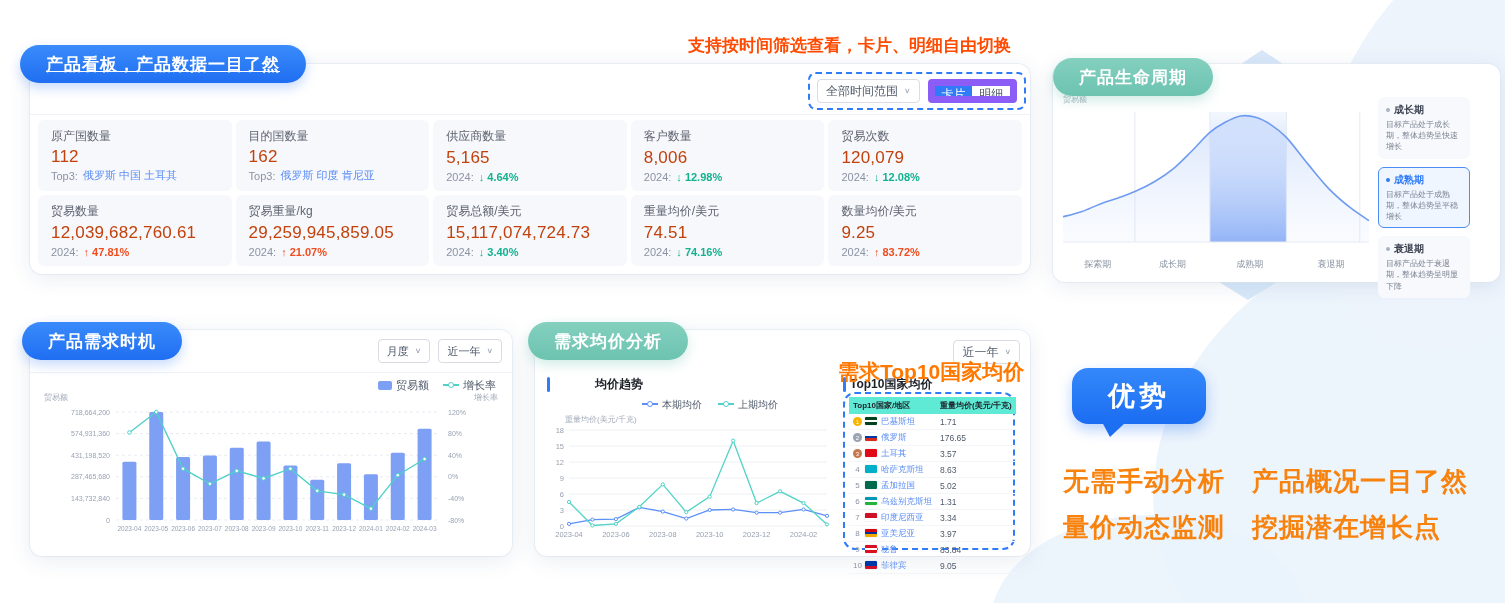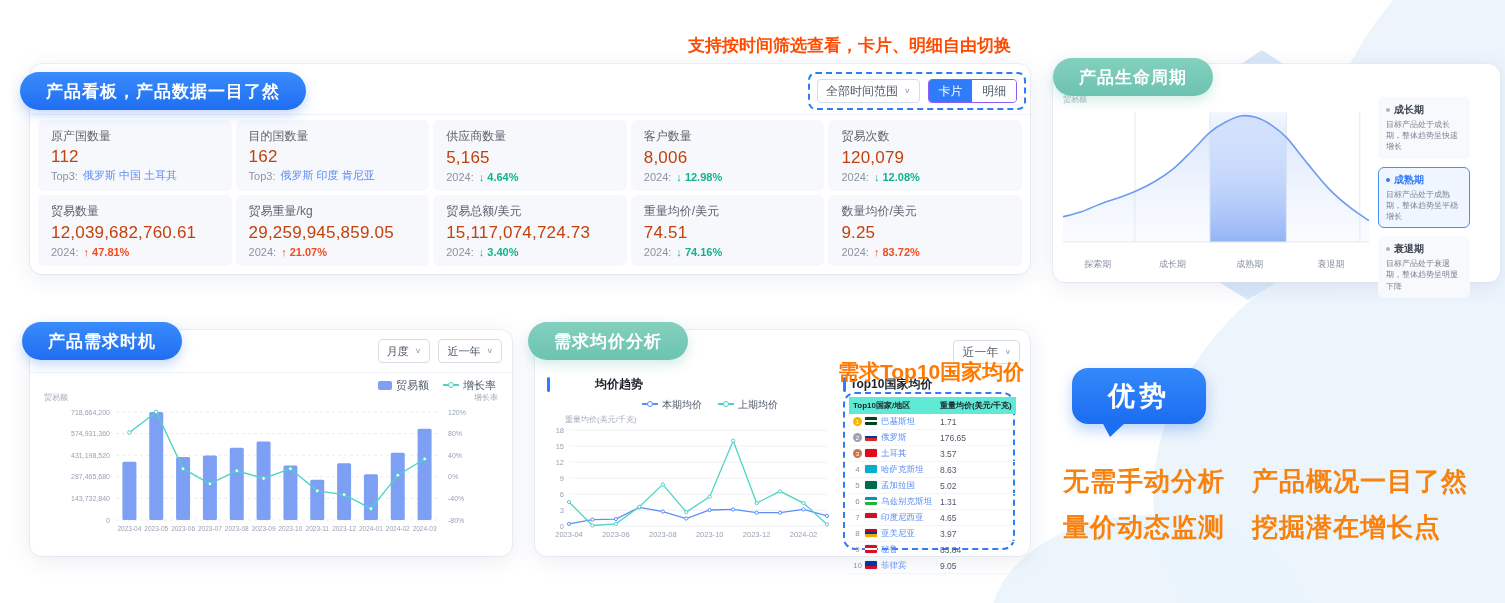--- a/index.html
+++ b/index.html
@@ -21,21 +21,21 @@
   #panel-dashboard .hdr-line { position:absolute; left:0; right:0; top:50px; border-bottom:1px solid #f0f2f7; }
   #panel-lifecycle { left:1053px; top:64px; width:447px; height:218px; }
   #panel-timing   { left:30px;  top:330px; width:482px; height:226px; }
   #panel-timing .hdr-line { position:absolute; left:0; right:0; top:42px; border-bottom:1px solid #f0f2f7; }
   #panel-price    { left:535px; top:330px; width:495px; height:226px; }
 
   .pill { position:absolute; z-index:3; display:inline-flex; align-items:center; justify-content:center;
     height:38px; padding:0 26px; border-radius:22px; color:#fff; font-weight:bold; font-size:17px; letter-spacing:1px; }
   .pill-blue { background:linear-gradient(180deg,#3a8bfb,#1f6ef2); box-shadow:0 5px 12px rgba(31,110,242,.25); }
   .pill-teal { background:linear-gradient(180deg,#84d0bf,#6cc3b0); box-shadow:0 5px 12px rgba(108,195,176,.3); }
-  #pill-dashboard { left:20px; top:72px; }
+  #pill-dashboard { left:20px; top:45px;text-decoration:underline; }
   #pill-lifecycle { left:1053px; top:58px; }
   #pill-timing { left:22px; top:322px; }
   #pill-price { left:528px; top:322px; }
 
   .annotation { position:absolute; z-index:4; font-weight:bold; }
   #anno-top { left:688px; top:34px; font-size:17px; color:#ff4a00; }
   #anno-table { left:838px; top:358px; font-size:21px; color:#ff7800; }
   .adv-line { left:1063px; font-size:26px; color:#f8820e; letter-spacing:1px; z-index:4; position:absolute; font-weight:bold; }
   #adv-line1 { top:464px; } #adv-line2 { top:510px; }
 
@@ -44,21 +44,21 @@
     display:flex; align-items:center; justify-content:center; letter-spacing:4px; box-shadow:0 6px 14px rgba(27,109,242,.3);}
   #adv-bubble::after { content:""; position:absolute; left:30px; bottom:-13px; width:0; height:0;
     border-top:15px solid #1d6ff2; border-left:8px solid transparent; border-right:16px solid transparent; }
 
   
   #filter-box { position:absolute; right:4px; top:8px; width:218px; height:38px; border:2px dashed #2f7bf8; border-radius:8px;
     display:flex; align-items:center; gap:8px; padding:0 7px; }
   .select { display:inline-flex; align-items:center; justify-content:space-between; gap:6px; background:#fff;
     border:1px solid #d9dce3; border-radius:4px; height:24px; padding:0 8px; font-size:12px; color:#4e5969; white-space:nowrap; }
   .select .chev { font-size:9px; color:#98a2b3; transform:scaleY(.8); }
-  .toggle { display:inline-flex; border:1px solid #8b5cf6; border-radius:4px; overflow:hidden; height:24px; }
+  .toggle { display:inline-flex; border:7px solid #8b5cf6; border-radius:4px; overflow:hidden; height:24px; }
   .toggle button { width:44px; border:none; background:#fff; color:#4e5969; font-size:12px; cursor:pointer; font-family:inherit; }
   .toggle button.active { background:#2f7bf8; color:#fff; }
 
   
   #metric-grid { position:absolute; left:8px; right:8px; top:56px; bottom:8px;
     display:grid; grid-template-columns:repeat(5,1fr); grid-template-rows:1fr 1fr; gap:4px; }
   .metric-card { background:#f7f8fc; border-radius:6px; padding:8px 13px; display:flex; flex-direction:column; justify-content:space-between; }
   .metric-label { font-size:12px; color:#5e6470; }
   .metric-value { font-size:17px; font-weight:normal; color:#c2410c; letter-spacing:.2px; }
   .metric-sub { font-size:11px; color:#8a93a3; display:flex; gap:5px; align-items:center; white-space:nowrap; }
@@ -443,21 +443,21 @@
           <tr>
             <td><span class="rank-num">5</span><span class="flag" style="background: linear-gradient(rgb(0, 106, 78) 0px, rgb(0, 106, 78) 33%, rgb(0, 106, 78) 33%, rgb(0, 106, 78) 66%, rgb(0, 106, 78) 66%, rgb(0, 106, 78) 100%);"></span><span class="country">孟加拉国</span></td>
             <td>5.02</td>
           </tr>
           <tr>
             <td><span class="rank-num">6</span><span class="flag" style="background: linear-gradient(rgb(0, 153, 181) 0px, rgb(0, 153, 181) 33%, rgb(255, 255, 255) 33%, rgb(255, 255, 255) 66%, rgb(30, 181, 58) 66%, rgb(30, 181, 58) 100%);"></span><span class="country">乌兹别克斯坦</span></td>
             <td>1.31</td>
           </tr>
           <tr>
             <td><span class="rank-num">7</span><span class="flag" style="background: linear-gradient(rgb(206, 17, 38) 0px, rgb(206, 17, 38) 33%, rgb(206, 17, 38) 33%, rgb(206, 17, 38) 66%, rgb(255, 255, 255) 66%, rgb(255, 255, 255) 100%);"></span><span class="country">印度尼西亚</span></td>
-            <td>4.65</td>
+            <td>3.34</td>
           </tr>
           <tr>
             <td><span class="rank-num">8</span><span class="flag" style="background: linear-gradient(rgb(217, 0, 18) 0px, rgb(217, 0, 18) 33%, rgb(0, 51, 160) 33%, rgb(0, 51, 160) 66%, rgb(242, 168, 0) 66%, rgb(242, 168, 0) 100%);"></span><span class="country">亚美尼亚</span></td>
             <td>3.97</td>
           </tr>
           <tr>
             <td><span class="rank-num">9</span><span class="flag" style="background: linear-gradient(rgb(217, 16, 35) 0px, rgb(217, 16, 35) 33%, rgb(255, 255, 255) 33%, rgb(255, 255, 255) 66%, rgb(217, 16, 35) 66%, rgb(217, 16, 35) 100%);"></span><span class="country">秘鲁</span></td>
             <td>83.84</td>
           </tr>
           <tr>

